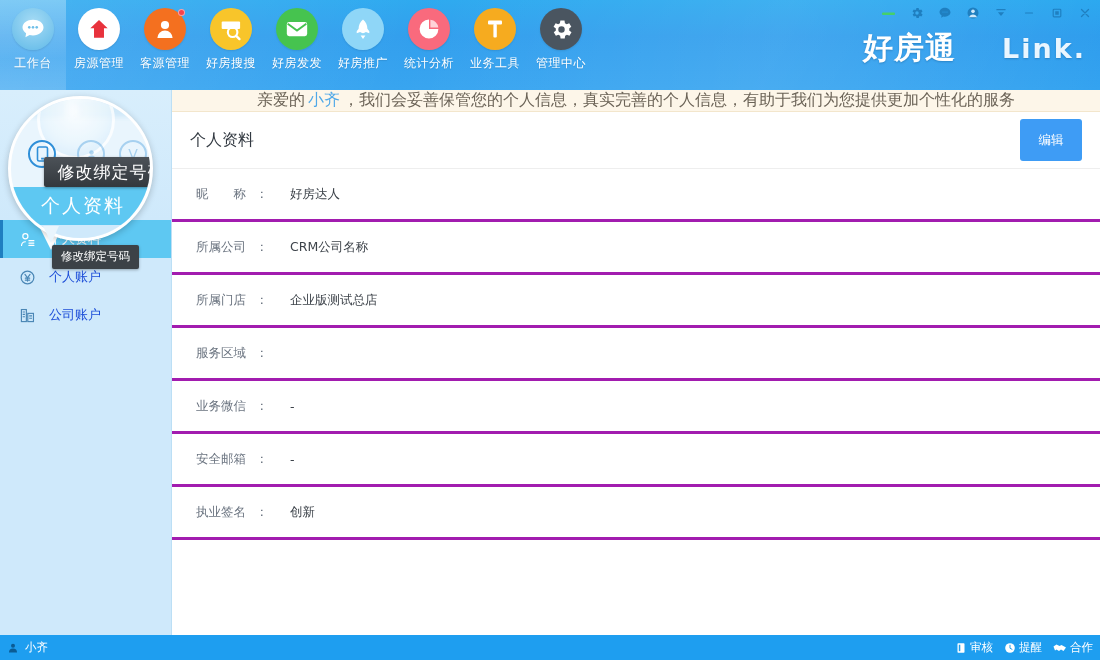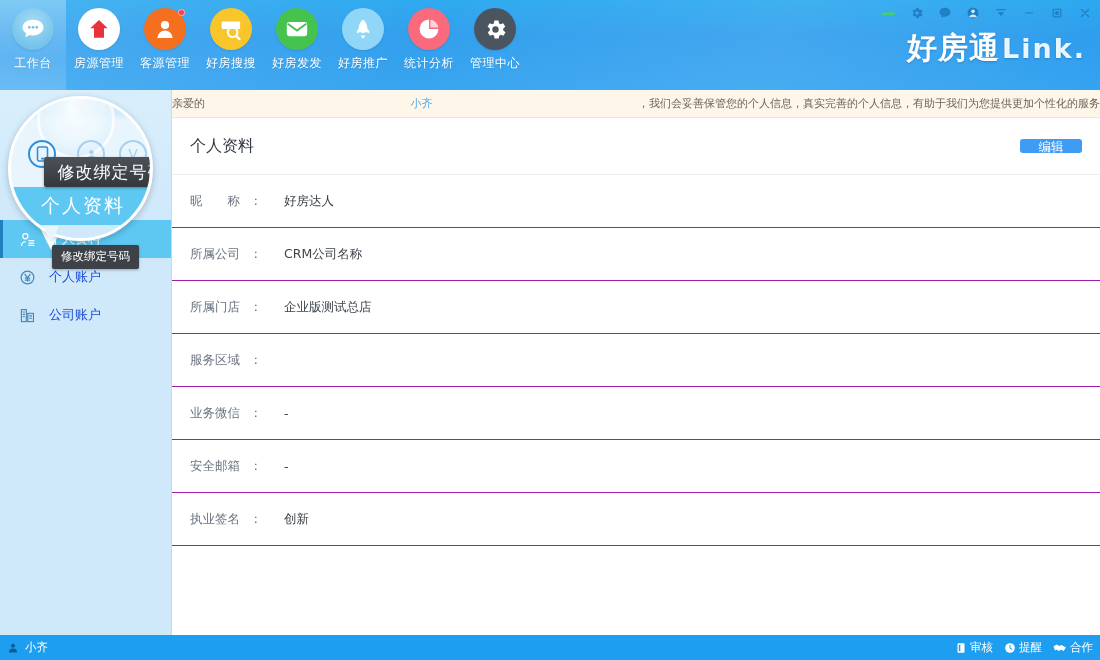--- a/index.html
+++ b/index.html
@@ -55,21 +55,21 @@
        cursor:pointer; color:#dff0ff; }
 
   
   .brand{
     position:absolute; right:14px; top:28px;
     display:flex; align-items:baseline; gap:2px;
     font-size:30px; font-weight:bold; color:#ffffff;
     text-shadow:0 1px 2px rgba(0,60,110,0.30);
     letter-spacing:1px;
   }
-  .brand .lnk{ font-size:27px; letter-spacing:2px; color:#eaf6ff; font-weight:bold; }
+  .brand .lnk{ font-size:27px; letter-spacing:2px; color:#eaf6ff; font-weight:bold;margin-left:44px; }
 
   
   .sidebar{
     position:absolute; left:0; top:90px; width:172px; height:545px;
     background:#cfe9fb;
     border-right:1px solid #bcdff5;
     overflow:hidden;
   }
   .profile-card{
     position:relative; height:130px; padding-top:14px;
@@ -114,39 +114,39 @@
   .menu-item.active::before{
     content:""; position:absolute; left:0; top:0; width:3px; height:100%; background:#1f7fc0;
   }
 
   
   .main{
     position:absolute; left:172px; top:90px; width:928px; height:545px;
     background:#ffffff; overflow:hidden;
   }
   .notice{
-    height:28px; background:#fdf6e9; border-bottom:1px solid #f3e6cc;
-    display:flex; align-items:center; justify-content:space-between;
-    font-size:11px; color:#6b6357;
+    height:22px; background:#fdf6e9; border-bottom:1px solid #f3e6cc;
+    display:flex; align-items:center; justify-content:center;
+    font-size:16px; color:#6b6357;
   }
   .notice .hl{ color:#4fa8e8; margin:0 3px; }
   .page-head{
     height:57px; display:flex; align-items:center; justify-content:space-between;
     padding:0 18px 0 18px; border-bottom:1px solid #eeeeee;
   }
   .page-title{ font-size:16px; color:#333a42; }
   .btn-edit{
-    width:62px; height:14px; background:#3e9cf5; color:#ffffff;
+    width:62px; height:42px; background:#3e9cf5; color:#ffffff;
     border:none; border-radius:3px; font-size:12.5px; cursor:pointer;
     font-family:"DejaVu Sans","Liberation Sans",sans-serif;
   }
   .rows{ }
   .row{
     height:53px; display:flex; align-items:center;
-    border-bottom:1px solid #a21caf; padding-left:18px;
+    border-bottom:3px solid #a21caf; padding-left:24px;
   }
   .row .lbl{
     width:74px; color:#6b7480; font-size:12.5px;
     display:flex; justify-content:space-between;
   }
   .row .colon{ color:#6b7480; margin-right:2px; }
   .row .val{ margin-left:20px; color:#3d434a; font-size:12.5px; }
 
   
   .maglens{
@@ -285,20 +285,29 @@
           <div class="nav-lbl">好房推广</div>
         </div>
         <div class="nav-item">
           <div class="nav-ic" style="background: rgb(249, 106, 125);">
             <svg width="24" height="24" viewBox="0 0 24 24">
               <path d="M12 2.6A9.4 9.4 0 1021.4 12H12z" fill="#fff"></path>
               <path d="M13.4 2.8A9.4 9.4 0 0121.3 10.6h-7.9z" fill="#ffd2d8"></path>
             </svg>
           </div>
           <div class="nav-lbl">统计分析</div>
+        </div>
+        <div class="nav-item">
+          <div class="nav-ic" style="background: radial-gradient(circle at 50% 32%, rgb(246, 171, 31), rgb(246, 171, 31));">
+            <svg width="24" height="24" viewBox="0 0 24 24" fill="#fff">
+              <rect x="5" y="3.4" width="14" height="4" rx="1"></rect>
+              <rect x="10.4" y="7" width="3.4" height="13.6" rx="1"></rect>
+            </svg>
+          </div>
+          <div class="nav-lbl">业务工具</div>
         </div>
         <div class="nav-item">
           <div class="nav-ic" style="background: radial-gradient(circle at 50% 32%, rgb(74, 85, 96), rgb(74, 85, 96));">
             <svg width="25" height="25" viewBox="0 0 24 24" fill="#fff">
               <path d="M19.4 13a7.6 7.6 0 000-2l2-1.6-2-3.4-2.4 1a7.6 7.6 0 00-1.7-1l-.4-2.6h-4l-.4 2.6c-.6.2-1.2.6-1.7 1l-2.4-1-2 3.4L6.6 11a7.6 7.6 0 000 2l-2 1.6 2 3.4 2.4-1c.5.4 1.1.8 1.7 1l.4 2.6h4l.4-2.6c.6-.2 1.2-.6 1.7-1l2.4 1 2-3.4zM12 15.1A3.1 3.1 0 1115.1 12 3.1 3.1 0 0112 15.1z"></path>
             </svg>
           </div>
           <div class="nav-lbl">管理中心</div>
         </div>
       </div>

